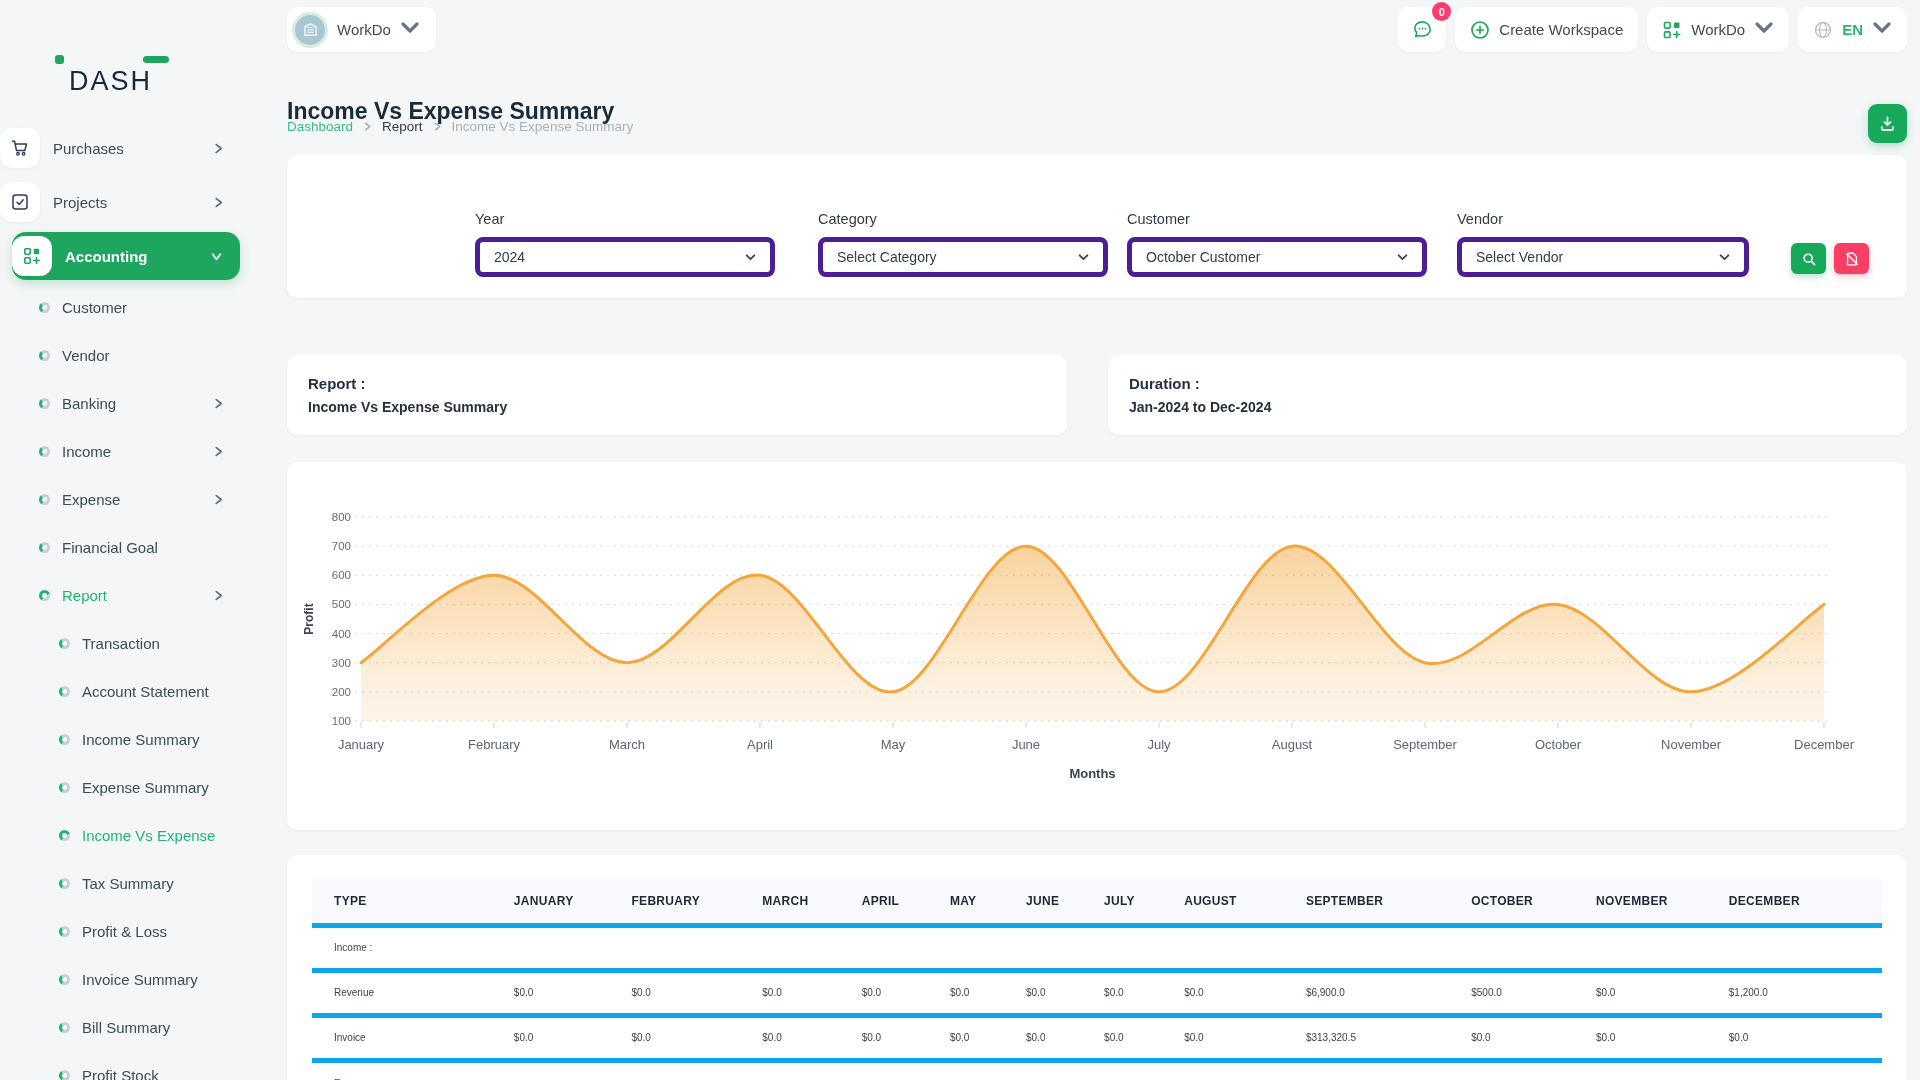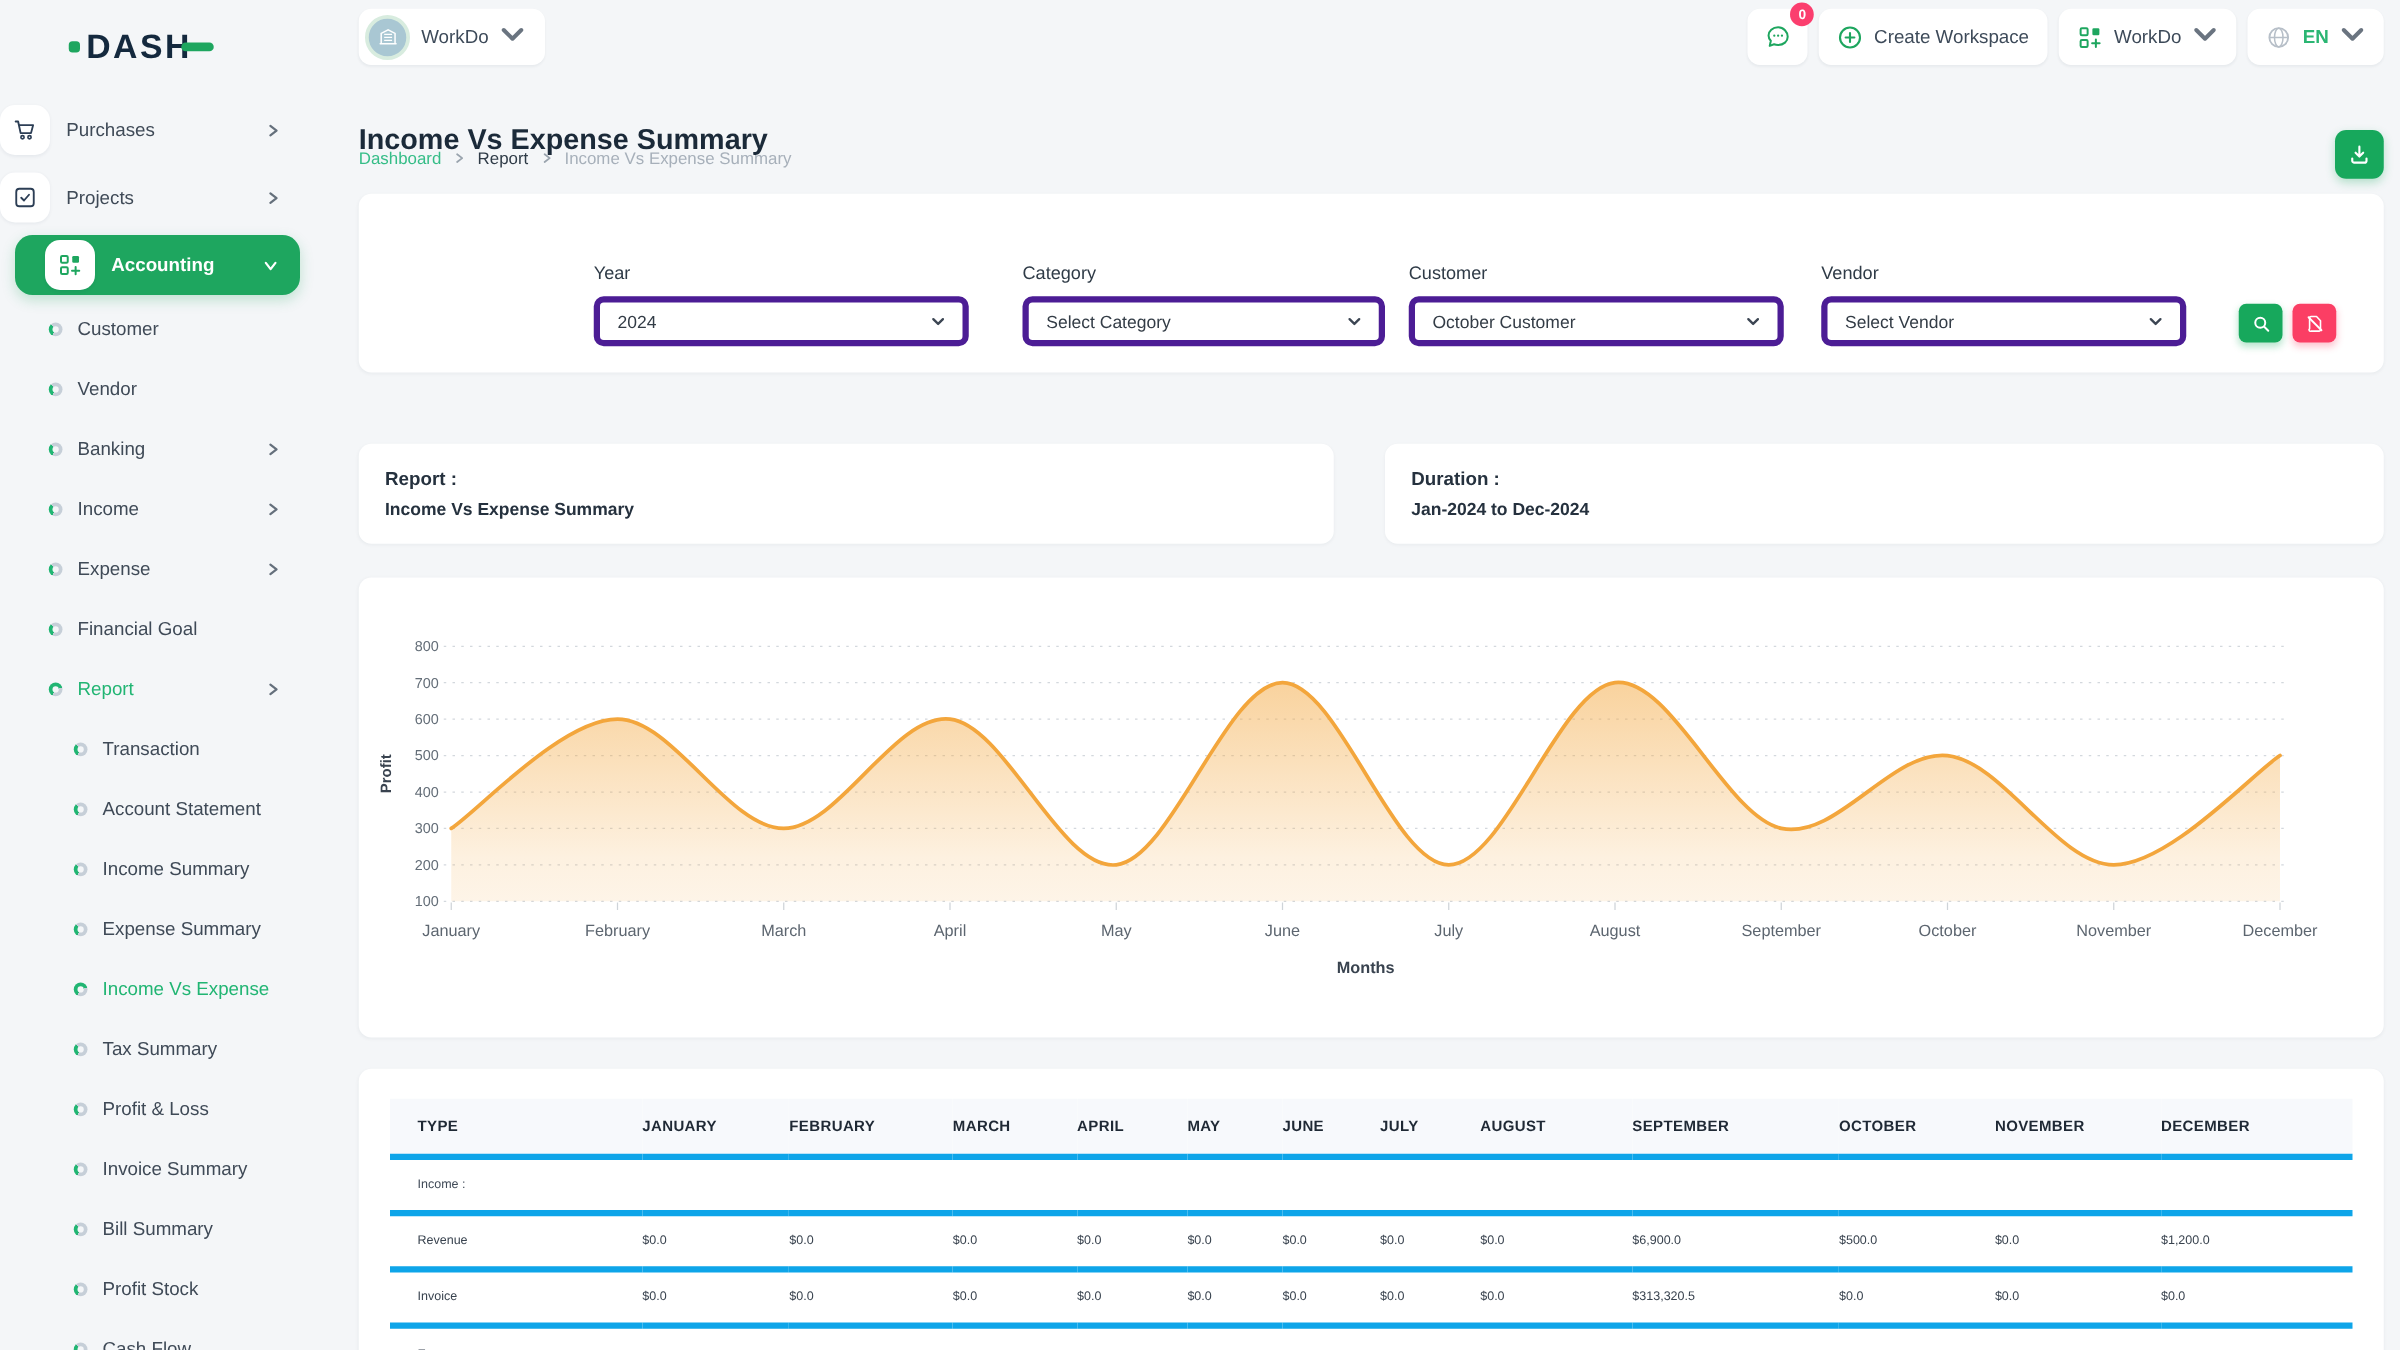--- a/index.html
+++ b/index.html
@@ -3,40 +3,40 @@
 <meta charset="utf-8">
 <style>
   * { margin:0; padding:0; box-sizing:border-box; }
   html,body { width:1920px; height:1080px; overflow:hidden; }
   body { background:#f4f6f8; font-family:"Liberation Sans", sans-serif; color:#3f4a57; position:relative; }
 
   
   .sidebar { position:absolute; left:0; top:0; width:258px; height:1080px; padding-top:16px; overflow:hidden; }
   .brand { display:flex; align-items:center; gap:5px; margin:6px 0 24px 55px; cursor:pointer; }
   .brand-dot { width:9px; height:9px; border-radius:3px; background:#1ea65f; }
-  .brand-text { font-size:27px; font-weight:700; letter-spacing:2px; color:#14293e; }
+  .brand-text { font-size:27px; font-weight:400; letter-spacing:2px; color:#14293e;margin-top:44px; }
   .brand-bar { width:26px; height:7px; border-radius:4px; background:#1ea65f; margin-left:-14px; }
 
   .snav-item { position:relative; display:flex; align-items:center; cursor:pointer; }
   .snav-item.level0 { height:54px; }
   .snav-item.level1 { height:48px; padding-left:39px; }
   .snav-item.level2 { height:48px; padding-left:59px; }
   .icon-box { width:40px; height:40px; border-radius:12px; background:#fff; box-shadow:0 1px 3px rgba(20,40,60,.06);
               display:flex; align-items:center; justify-content:center; flex:none; }
   .icon-box svg { width:20px; height:20px; }
   .snav-label { margin-left:13px; font-size:15px; font-weight:500; color:#3f4a57; white-space:nowrap; }
   .snav-item.level1 .snav-label, .snav-item.level2 .snav-label { margin-left:12px; }
   .snav-item .chev { position:absolute; right:34px; color:#65707c; display:flex; }
   .chev svg { width:11px; height:11px; }
   .chev.down svg { transform:rotate(90deg); }
   .ring { width:11px; height:11px; border-radius:50%; position:relative; flex:none;
           background:conic-gradient(from 210deg, #21b573 0 30%, #c6cfd8 30% 100%); }
   .ring::after { content:''; position:absolute; inset:3px; border-radius:50%; background:#f4f6f8; }
   .ring.on { background:conic-gradient(from 210deg, #21b573 0 62%, #c6cfd8 62% 100%); }
-  .snav-item.active-parent { background:#1ea65f; border-radius:14px; margin:3px 18px 3px 12px; height:48px; padding-left:24px; box-shadow:0 4px 10px rgba(30,166,95,.25); }
+  .snav-item.active-parent { background:#1ea65f; border-radius:14px; margin:3px 18px 3px 12px; height:48px; padding-left:0; box-shadow:0 4px 10px rgba(30,166,95,.25); }
   .snav-item.active-parent .snav-label { color:#fff; font-weight:700; }
   .snav-item.active-parent .chev { color:#fff; right:18px; }
   .snav-item.active-child .snav-label { color:#21b573; }
 
   
   .topbar { position:absolute; left:287px; top:7px; width:1620px; height:45px; }
   .pill { background:#fff; border-radius:10px; height:45px; display:flex; align-items:center; gap:9px;
           padding:0 15px; font-size:15px; color:#3d4a59; box-shadow:0 1px 2px rgba(20,40,60,.05); cursor:pointer; border:none; font-family:inherit; }
   .pill svg { width:20px; height:20px; flex:none; }
   .ws-left { position:absolute; left:0; top:0; padding:0 16px 0 5px; }

